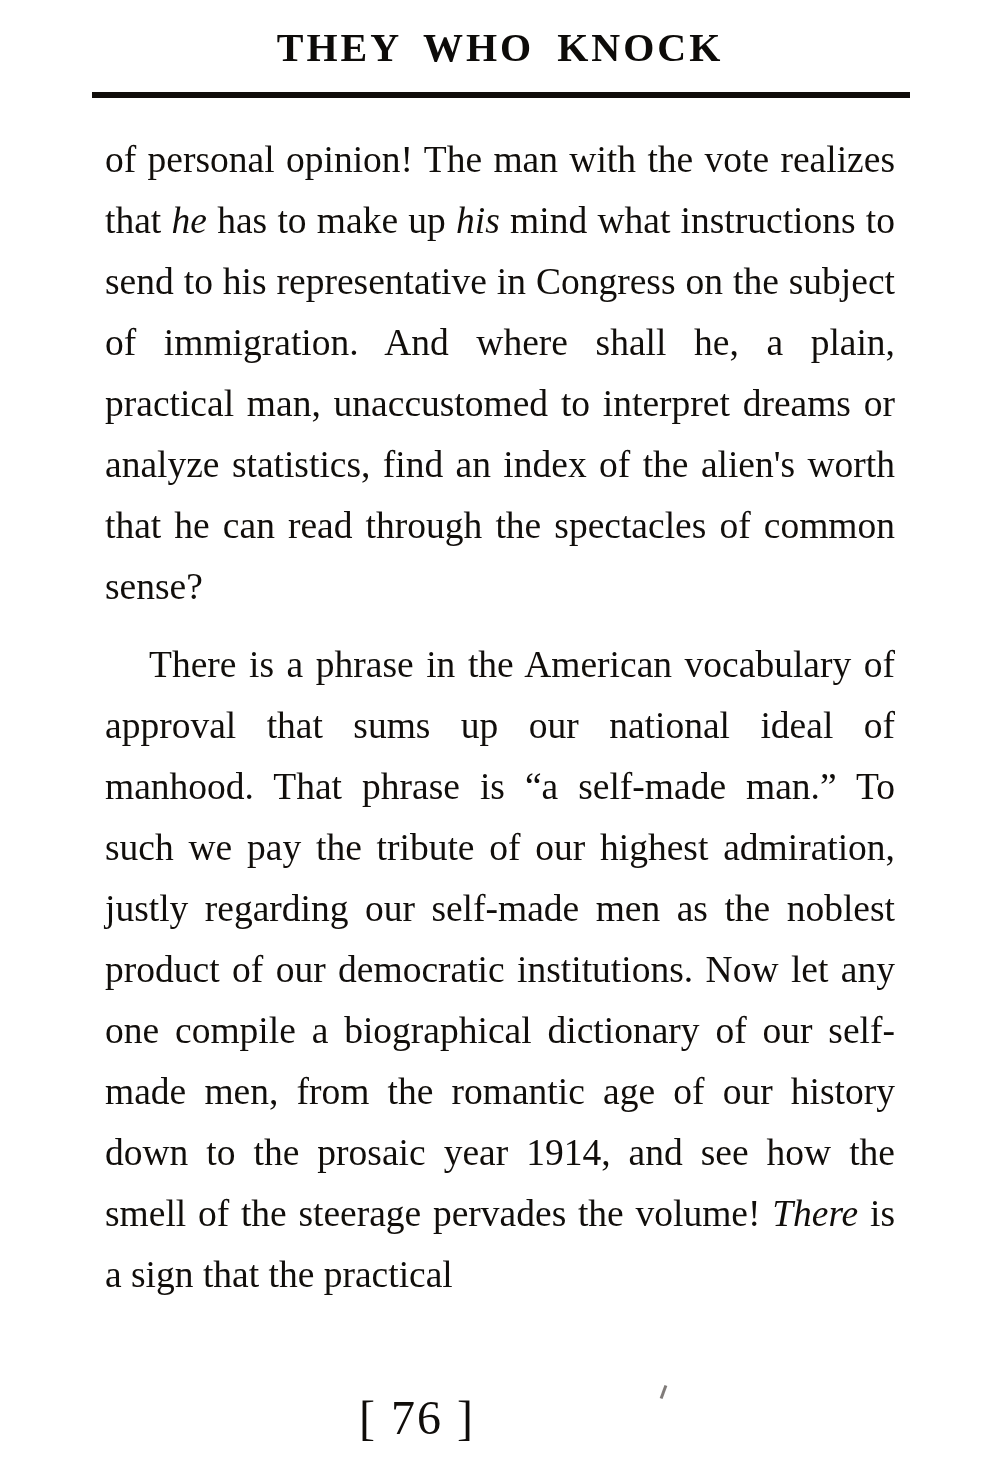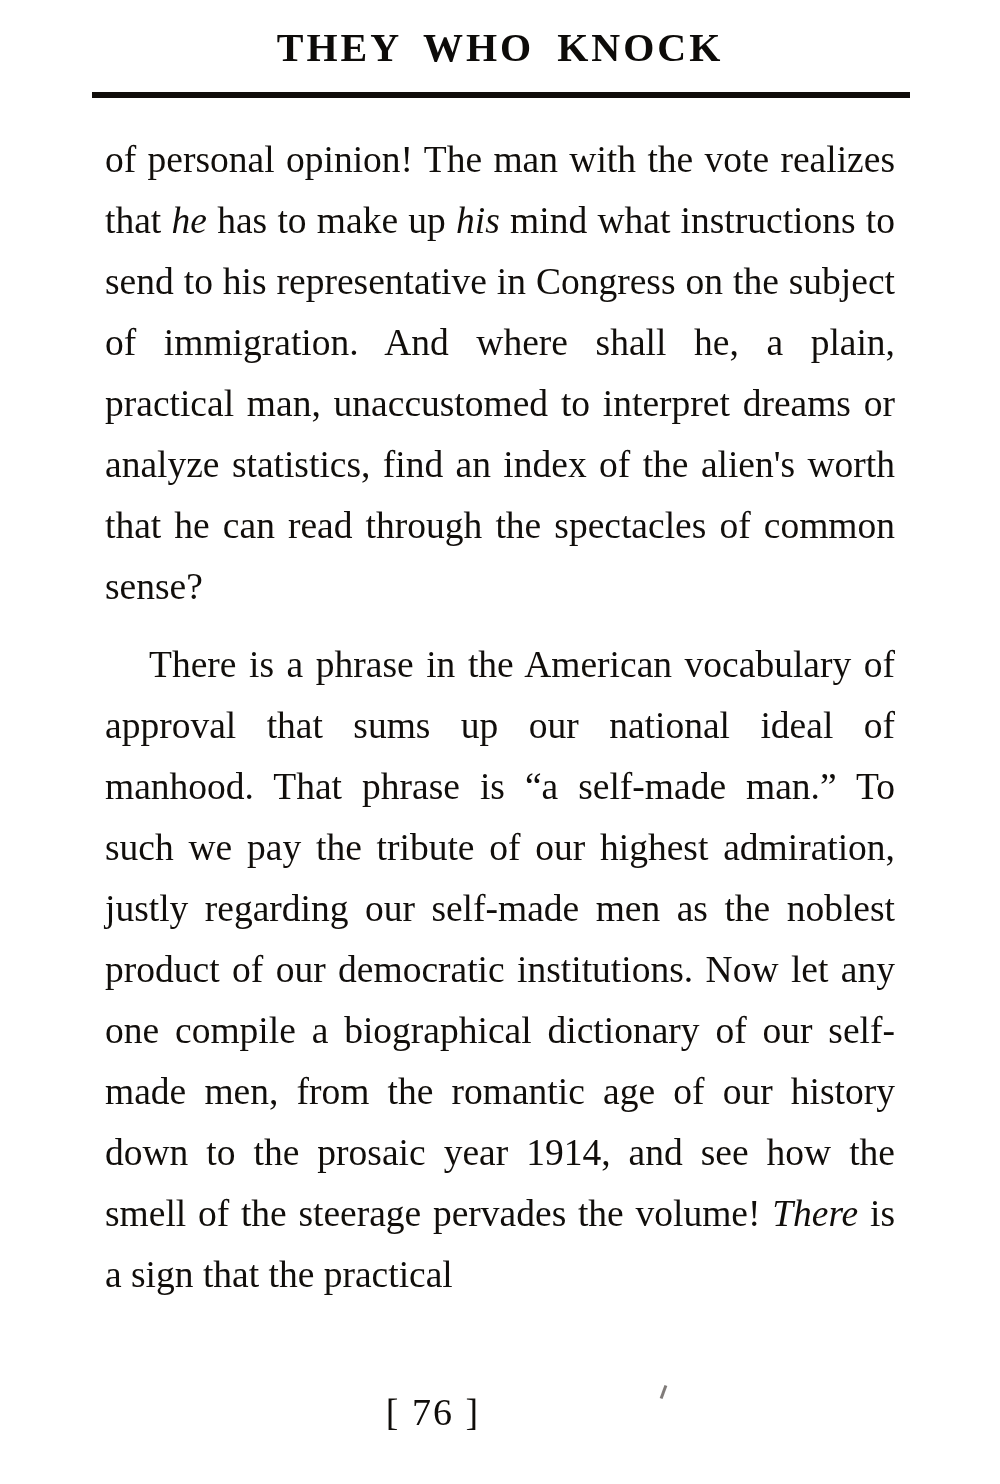--- a/index.html
+++ b/index.html
@@ -63,24 +63,23 @@
   }
   .body-text i {
     font-style: italic;
   }
   .folio {
     position: absolute;
     left: 0;
     top: 1386px;
     width: 834px;
     text-align: center;
-    font-size: 38px;
+    font-size: 48px;
     letter-spacing: 2px;
     color: #100d0a;
-    margin-left: 16px;
   }
   .stray-mark {
     position: absolute;
     left: 662px;
     top: 1381px;
     width: 3px;
     height: 14px;
     background: #4a4340;
     transform: rotate(20deg);
     opacity: 0.7;

